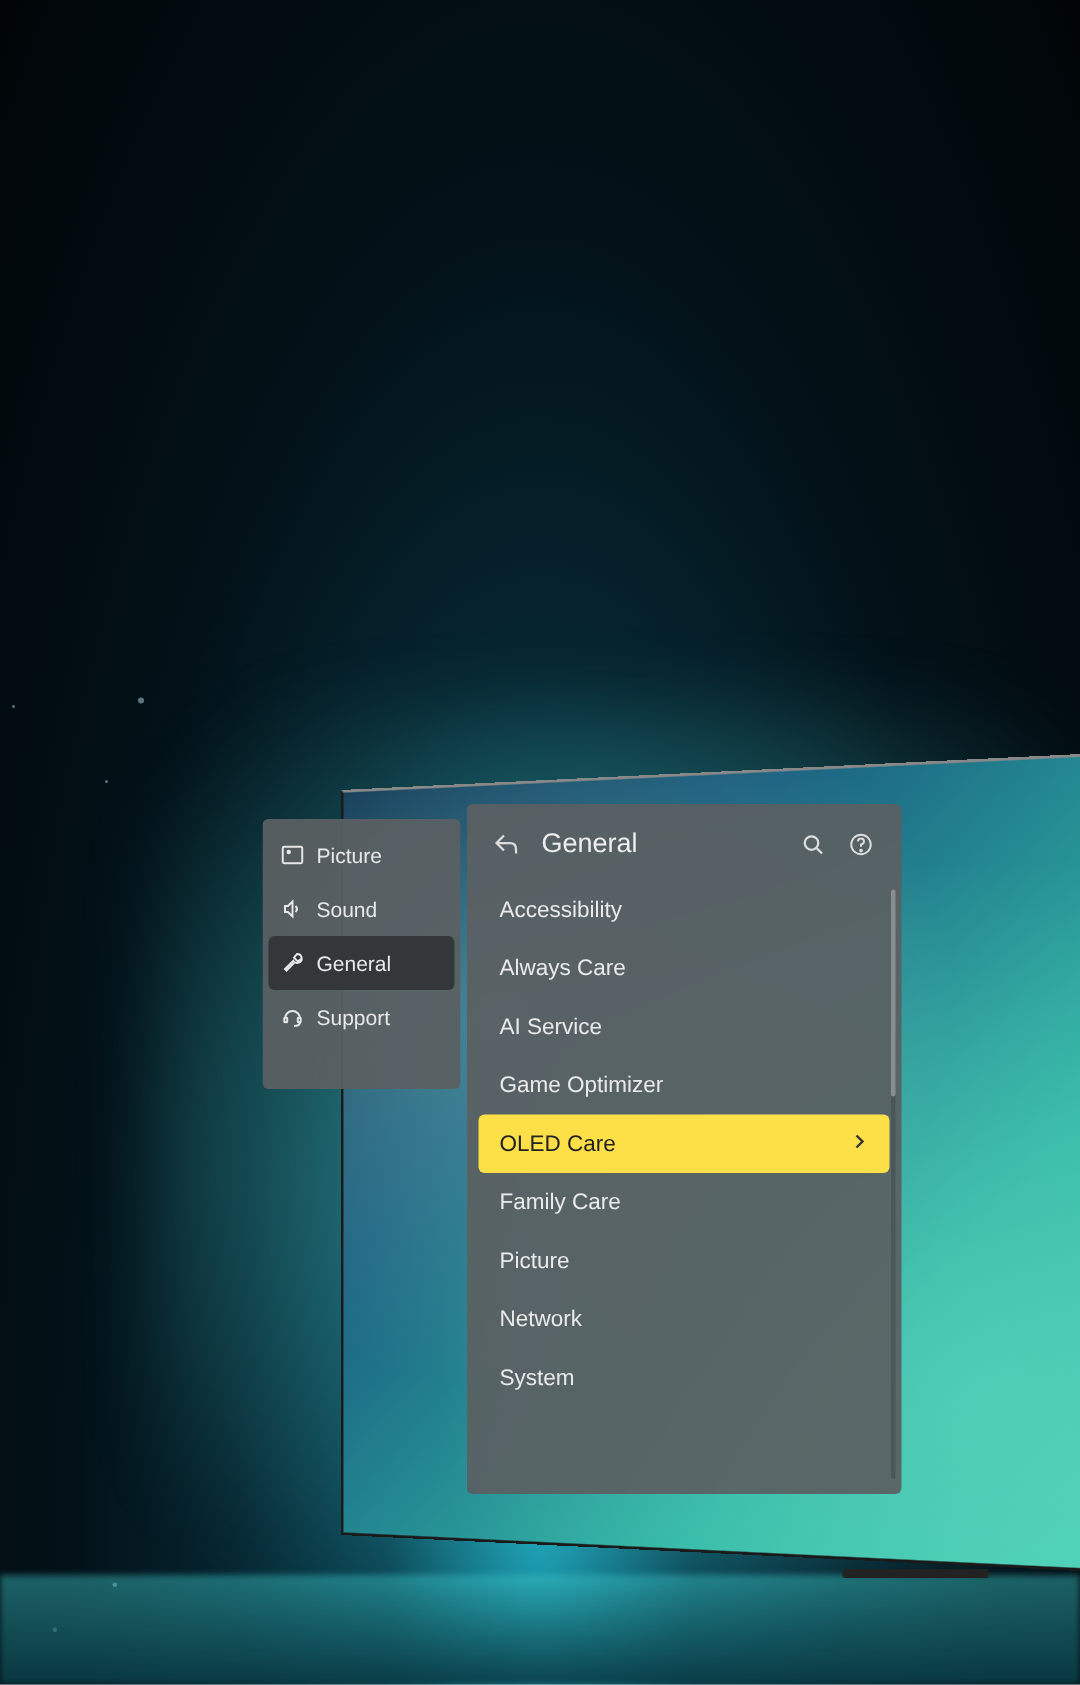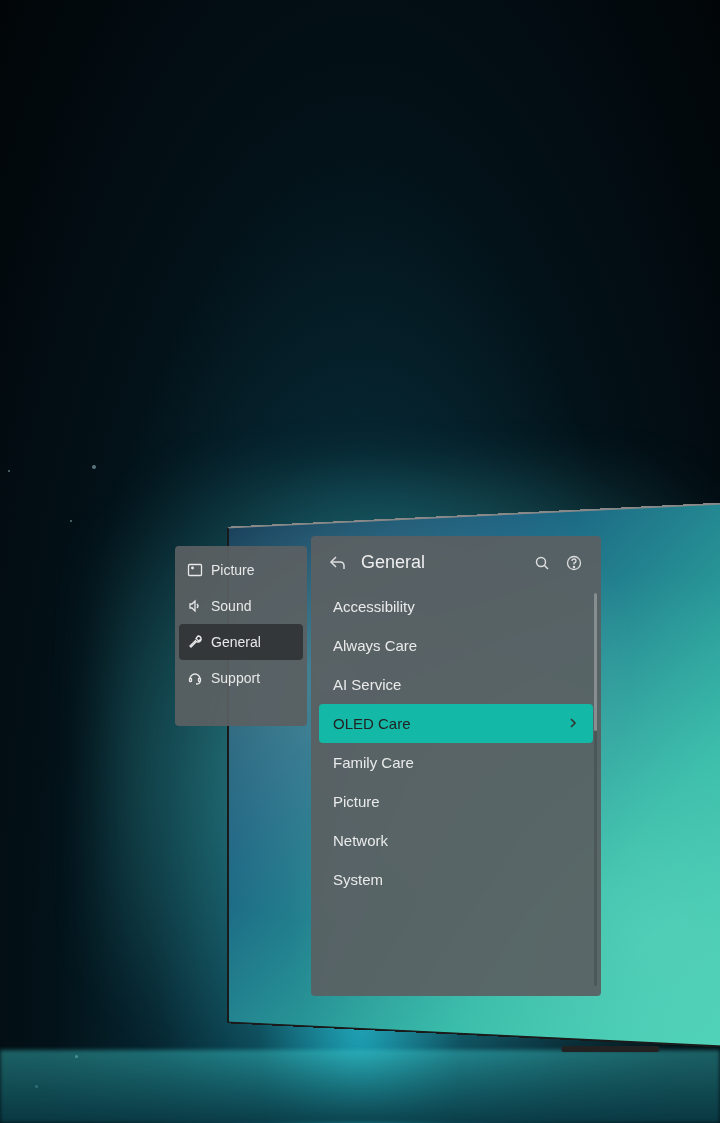--- a/index.html
+++ b/index.html
@@ -168,21 +168,21 @@
       color: #eaeaea;
       font-size: 15px;
       font-weight: 300;
       padding: 11px 14px;
       border-radius: 4px;
       cursor: pointer;
       display:flex;
       align-items:flex-start;
     }
     .menu-item.selected {
-      background: #14b8a6;
+      background: #fde047;
       color: #222;
     }
     .menu-item .chev {
       margin-left: auto;
     }
   </style>
 </head>
 <body>
 
 <div class="particle p1"></div>
@@ -266,20 +266,23 @@
   <div class="panel-body">
     <div class="menu-item">
       <span>Accessibility</span>
     </div>
     <div class="menu-item">
       <span>Always Care</span>
     </div>
     <div class="menu-item">
       <span>AI Service</span>
     </div>
+    <div class="menu-item">
+      <span>Game Optimizer</span>
+    </div>
     <div class="menu-item selected">
       <span>OLED Care</span>
       <span class="chev">
         <svg width="12" height="12" viewBox="0 0 12 12" fill="none" stroke="#333" stroke-width="1.6">
           <path d="M4 2 L8 6 L4 10"></path>
         </svg>
       </span>
     </div>
     <div class="menu-item">
       <span>Family Care</span>

